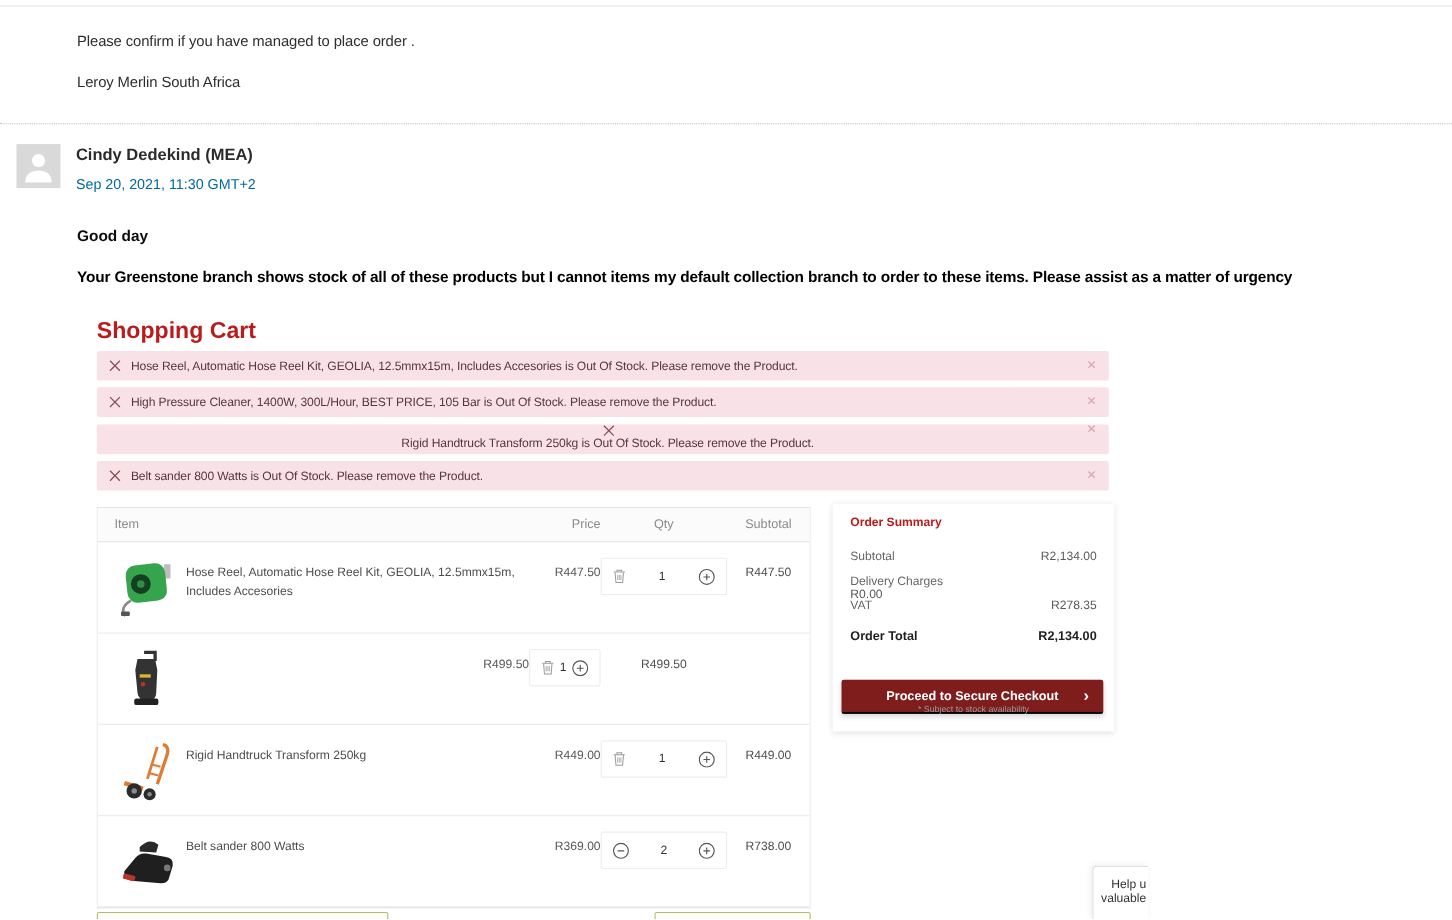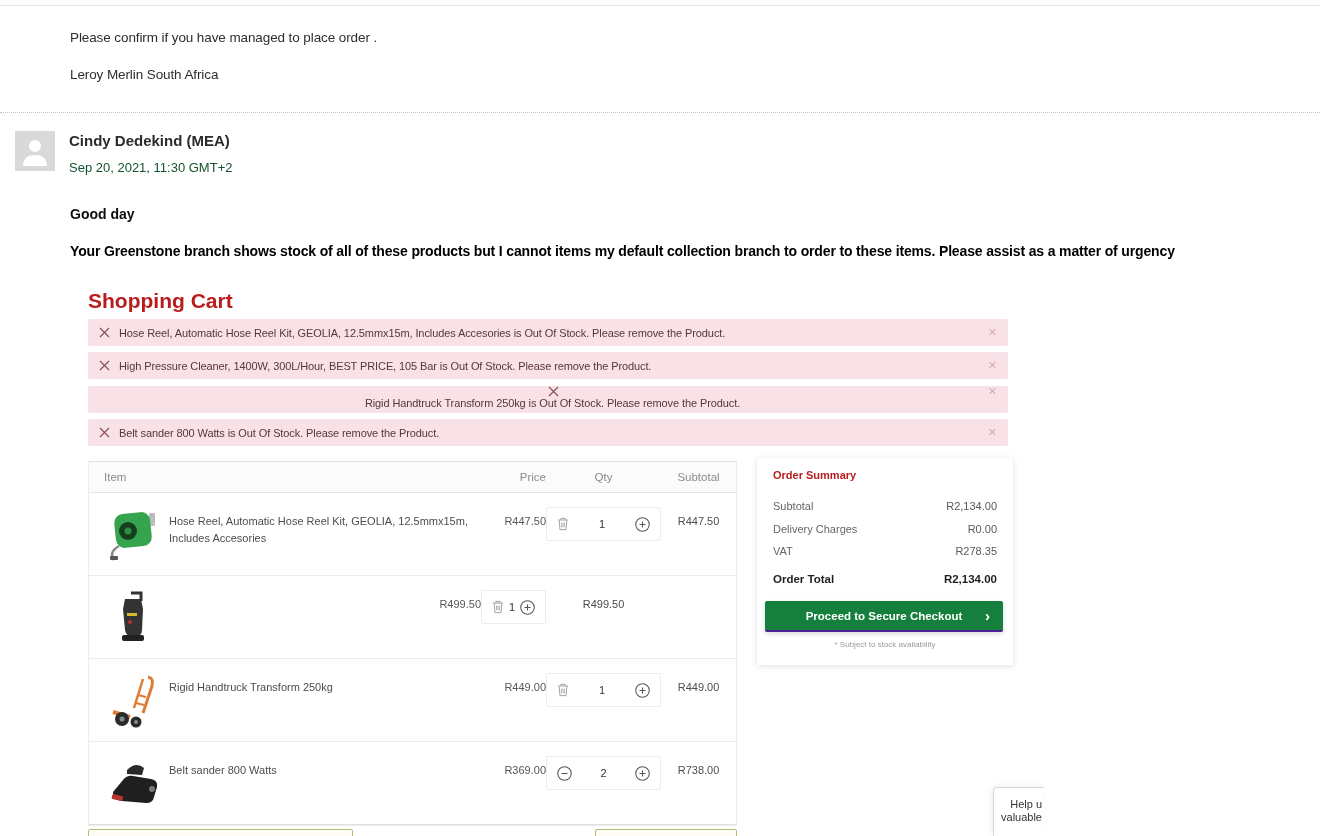--- a/index.html
+++ b/index.html
@@ -5,21 +5,21 @@
   html,body{margin:0;padding:0;background:#fff;}
   .page{position:relative;width:1320px;height:836px;background:#fff;overflow:hidden;
         font-family:"Liberation Sans",sans-serif;color:#2f2f2f;}
 
   
   .top-rule{position:absolute;left:0;top:5px;width:100%;border-top:1px solid #e6e6e6;}
   .prev-line{position:absolute;left:70px;font-size:13.5px;color:#2e2e2e;letter-spacing:-0.1px;}
   .dotted-rule{position:absolute;left:0;top:112px;width:100%;border-top:1px dotted #c2c2c2;}
   .avatar{position:absolute;left:15px;top:131px;width:40px;height:40px;background:#d9d9d9;}
   .author{position:absolute;left:69px;top:132px;font-size:15px;font-weight:700;color:#2b2b2b;}
-  .timestamp{position:absolute;left:69px;top:160px;font-size:13px;color:#14532d;}
+  .timestamp{position:absolute;left:69px;top:160px;font-size:13px;color:#0369a1;}
   .greeting{position:absolute;left:70px;top:192px;font-size:14px;font-weight:700;color:#0d0d0d;}
   .urgent{position:absolute;left:70px;top:229px;font-size:14px;font-weight:700;color:#000;
           white-space:nowrap;letter-spacing:-0.15px;}
 
   
   .cart-title{position:absolute;left:88px;top:272px;font-size:21px;font-weight:700;color:#b91c1c;}
   .banner{position:absolute;left:88px;width:920px;height:27px;background:#f8e2e7;border-radius:2px;
           display:flex;align-items:center;}
   .banner .btext{margin-left:9px;font-size:11px;color:#59353e;letter-spacing:-0.1px;}
   .banner .xl{margin-left:11px;display:flex;align-items:center;}
@@ -49,22 +49,22 @@
 
   
   .summary{position:absolute;left:757px;top:458px;width:256px;height:207px;background:#fff;
            box-shadow:0 1px 6px rgba(0,0,0,0.13);}
   .s-title{position:absolute;left:16px;top:11px;font-size:11px;font-weight:700;color:#b91c1c;}
   .srow{position:absolute;left:16px;right:16px;display:flex;justify-content:space-between;
         font-size:11px;color:#666;}
   .srow .sval{color:#595959;}
   .srow.total{font-size:11.5px;font-weight:700;color:#1f1f1f;}
   .srow.total .sval{color:#1f1f1f;}
-  .checkout{position:absolute;left:8px;top:143px;width:238px;height:31px;background:#15803d;
-            border:none;border-bottom:2px solid #4c1d95;border-radius:2px;display:flex;
+  .checkout{position:absolute;left:8px;top:160px;width:238px;height:31px;background:#7f1d1d;
+            border:none;border-bottom:2px solid #000000;border-radius:2px;display:flex;
             align-items:center;justify-content:center;color:#fff;font-weight:700;
             font-size:11.5px;font-family:inherit;cursor:pointer;box-shadow:0 2px 5px rgba(0,0,0,0.15);}
   .checkout .chev{position:absolute;right:13px;font-size:15px;font-weight:700;line-height:14px;}
   .s-note{position:absolute;left:0;right:0;top:182px;text-align:center;font-size:8px;color:#9a9a9a;}
 
   
   .ghost{position:absolute;top:829px;height:14px;background:#fdfdf6;border:1px solid #b7bb70;
          border-radius:2px 2px 0 0;box-sizing:border-box;cursor:pointer;}
   .ghost.gleft{left:88px;width:265px;}
   .ghost.gright{left:595px;width:142px;}
@@ -288,21 +288,21 @@
         <div class="psub">R738.00</div>
       </div>
     </div>
 
     <aside class="summary">
       <div class="s-title">Order Summary</div>
       <div class="srow" style="top:42px;">
         <span>Subtotal</span>
         <span class="sval">R2,134.00</span>
       </div>
-      <div class="srow" style="top:65px;">
+      <div class="srow" style="top:65px;flex-direction:column;">
         <span>Delivery Charges</span>
         <span class="sval">R0.00</span>
       </div>
       <div class="srow" style="top:87px;">
         <span>VAT</span>
         <span class="sval">R278.35</span>
       </div>
       <div class="srow total" style="top:115px;">
         <span>Order Total</span>
         <span class="sval">R2,134.00</span>

